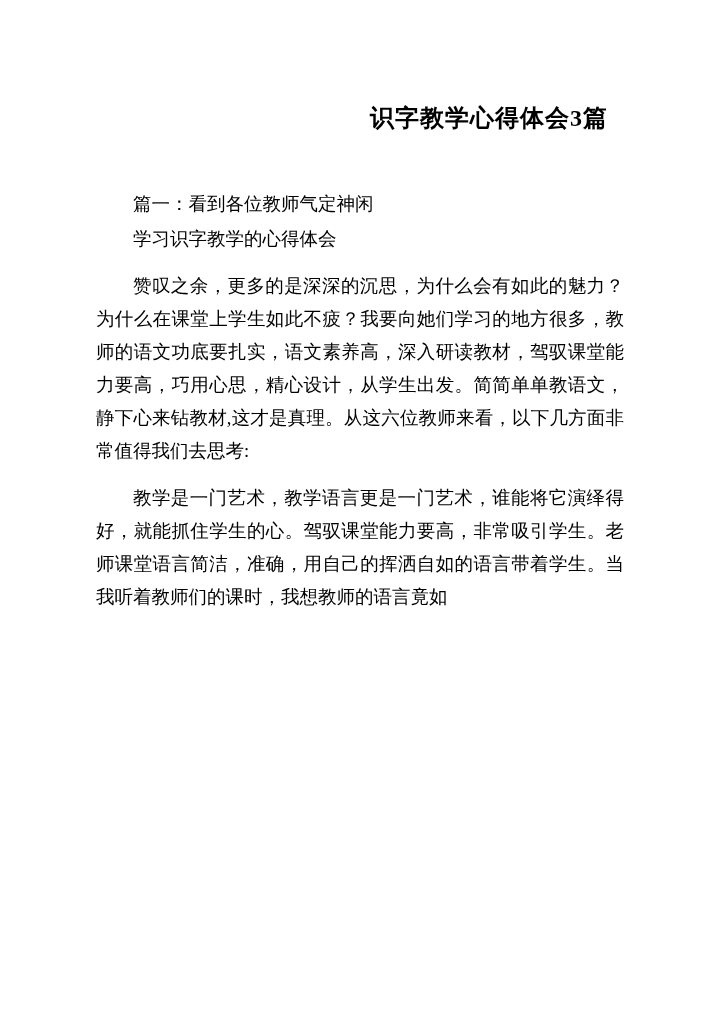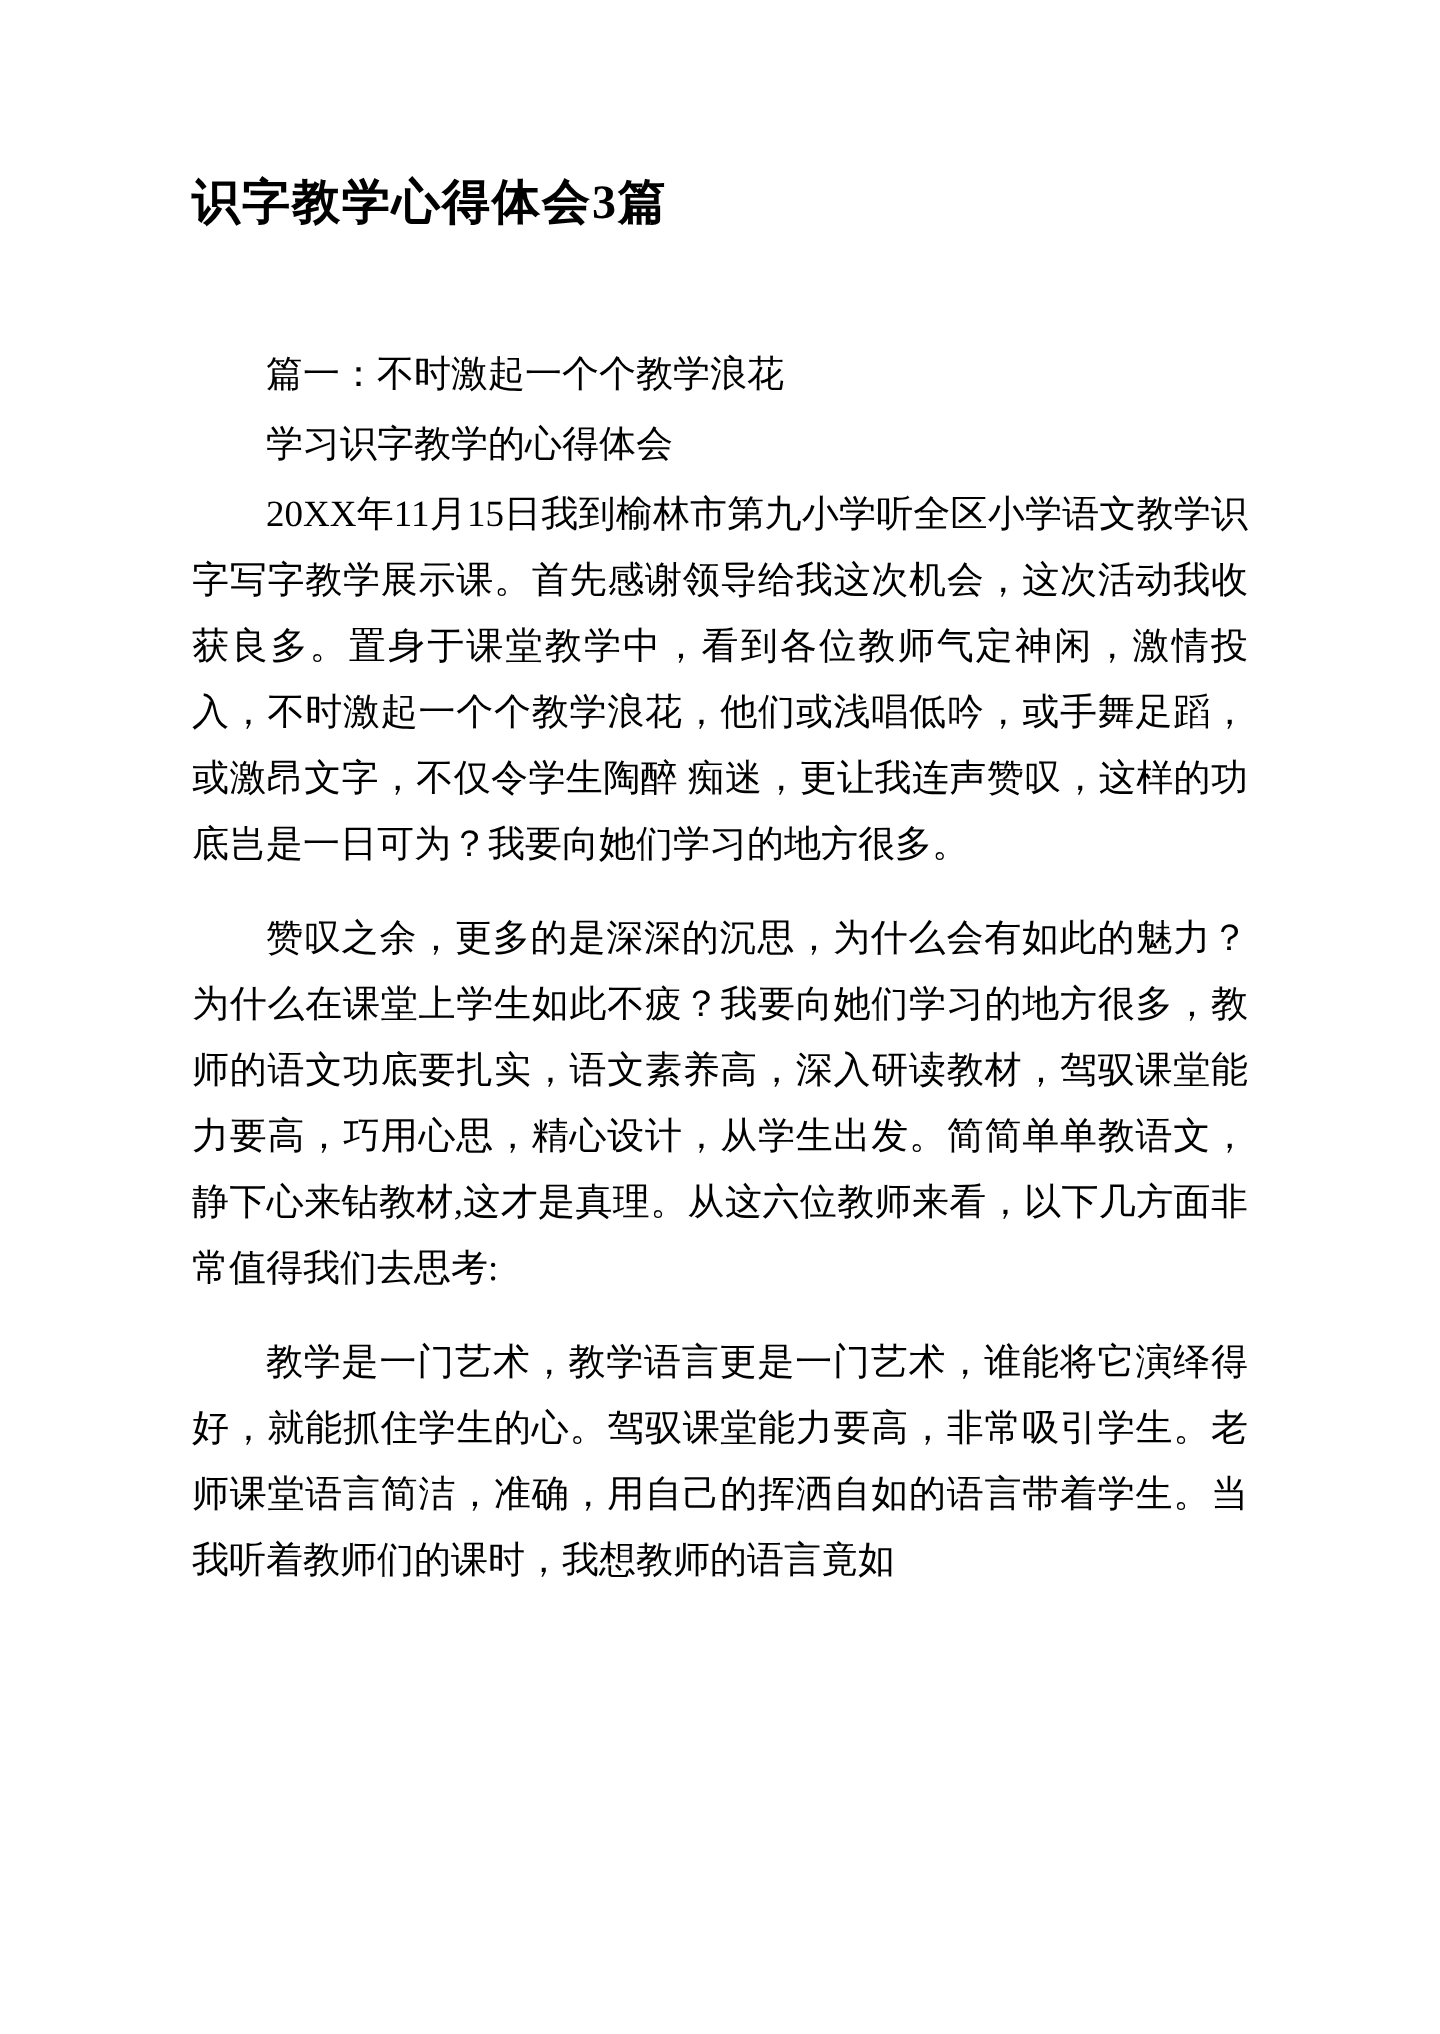--- a/index.html
+++ b/index.html
@@ -22,25 +22,25 @@
     box-sizing: border-box;
     padding: 0;
   }
   .content {
     position: absolute;
     left: 96px;
     top: 0;
     width: 528px;
   }
   .doc-title {
-    text-align: left;
+    text-align: right;
     font-size: 24px;
     font-weight: bold;
     letter-spacing: 1px;
-    margin: 0;
+    margin: 16px;
     padding-top: 86px;
     line-height: 1.4;
   }
   .body-block {
     margin-top: 52px;
   }
   p.para {
     margin: 0 0 2px 0;
     font-size: 18.5px;
     line-height: 33px;
@@ -56,21 +56,20 @@
 </style>
 </head>
 <body>
 
 <div class="page">
   <div class="content">
 
     <h1 class="doc-title">识字教学心得体会3篇</h1>
 
     <div class="body-block">
-      <p class="para indent">篇一：不时激起一个个教学浪花</p>
+      <p class="para indent">篇一：看到各位教师气定神闲</p>
       <p class="para indent">学习识字教学的心得体会</p>
-      <p class="para indent">20XX年11月15日我到榆林市第九小学听全区小学语文教学识字写字教学展示课。首先感谢领导给我这次机会，这次活动我收获良多。置身于课堂教学中，看到各位教师气定神闲，激情投入，不时激起一个个教学浪花，他们或浅唱低吟，或手舞足蹈，或激昂文字，不仅令学生陶醉 痴迷，更让我连声赞叹，这样的功底岂是一日可为？我要向她们学习的地方很多。</p>
       <p class="para indent gap-before">赞叹之余，更多的是深深的沉思，为什么会有如此的魅力？为什么在课堂上学生如此不疲？我要向她们学习的地方很多，教师的语文功底要扎实，语文素养高，深入研读教材，驾驭课堂能力要高，巧用心思，精心设计，从学生出发。简简单单教语文，静下心来钻教材,这才是真理。从这六位教师来看，以下几方面非常值得我们去思考:</p>
       <p class="para indent gap-before">教学是一门艺术，教学语言更是一门艺术，谁能将它演绎得好，就能抓住学生的心。驾驭课堂能力要高，非常吸引学生。老师课堂语言简洁，准确，用自己的挥洒自如的语言带着学生。当我听着教师们的课时，我想教师的语言竟如</p>
     </div>
 
   </div>
 </div>
 
 </body></html>

